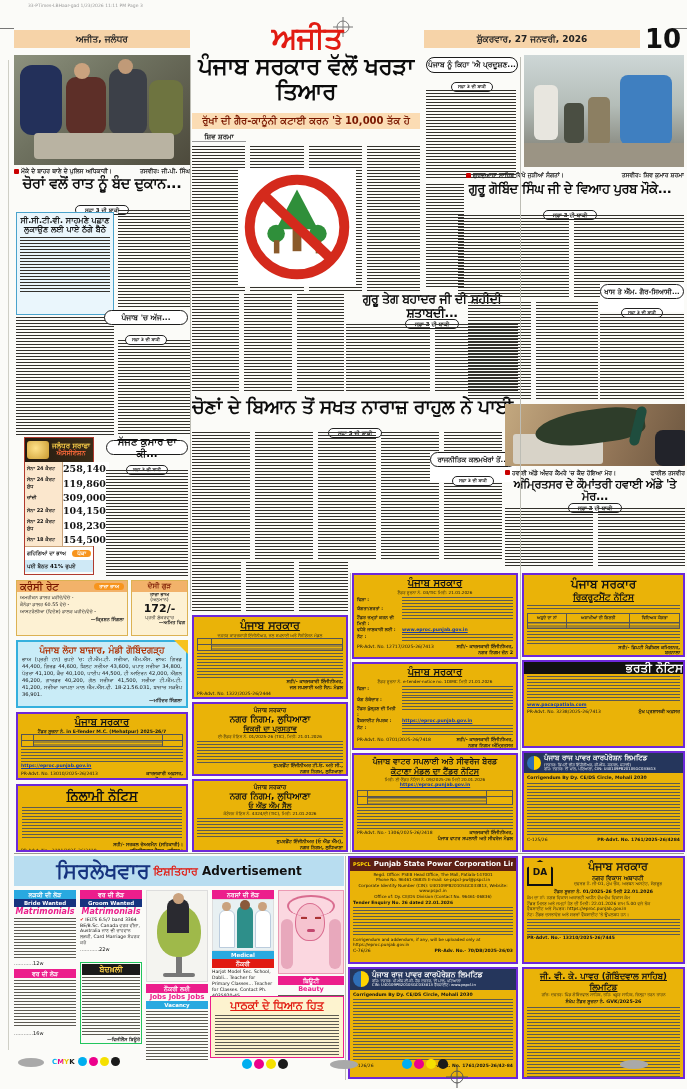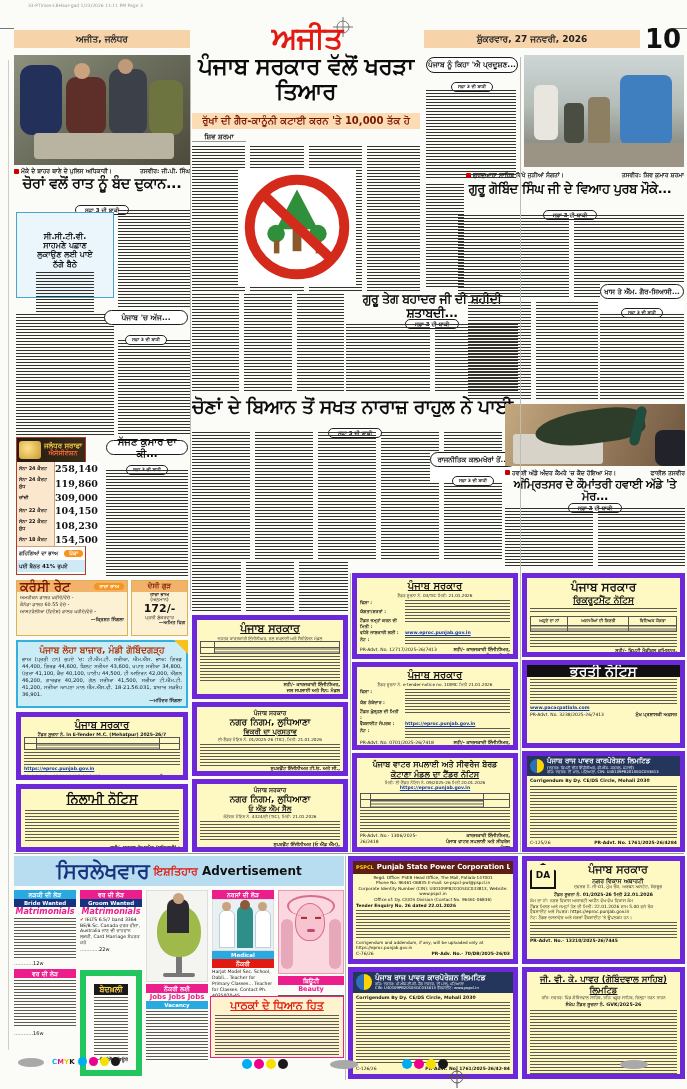--- a/index.html
+++ b/index.html
@@ -11,21 +11,21 @@
   .cols{display:flex;gap:5px}
   .cols>div{flex:1}
   .strip{background:#f6d3a8;display:flex;align-items:center;justify-content:center;font-weight:bold;color:#222}
   .hl{font-weight:bold;color:#0b0b0b;text-align:center;letter-spacing:-.4px;line-height:1.08}
   .pillrow{text-align:center}
   .pill{display:inline-block;border:1px solid #222;border-radius:8px;background:#fff;font-size:5.5px;line-height:8px;padding:0 9px;font-weight:bold;color:#111}
   .bhead{border:1.5px solid #1d1d1d;border-radius:11px;background:#fff;text-align:center;font-weight:bold;color:#0d0d0d;display:flex;align-items:center;justify-content:center}
   .caprow{display:flex;justify-content:space-between;align-items:center;font-size:6px;font-weight:bold;white-space:nowrap;overflow:hidden}
   .rdot{display:inline-block;width:5px;height:5px;background:#c90000;border-radius:1px;margin-right:2px;flex:none}
   .photo{overflow:hidden;background:#888}
-  .notice{border:5px solid #6d28d9;background:#fef9c3;padding:2px 3px;overflow:hidden;font-size:5px;line-height:1.25}
+  .notice{border:2px solid #6d28d9;background:#eab308;padding:2px 3px;overflow:hidden;font-size:5px;line-height:1.25}
   .nt{text-align:center;font-weight:bold;text-decoration:underline;color:#111}
   .ntc{text-align:center;font-weight:bold;color:#111}
   .sign{text-align:right;font-weight:bold;font-size:4.8px}
   .pr{font-size:4.5px}
   .lnk{color:#1538a8;text-decoration:underline;font-weight:bold}
   .mini-table{width:100%;border-collapse:collapse}
   .mini-table td,.mini-table th{border:1px solid #555;font-size:4.2px;padding:1px;height:6px}
   .badge{background:#f7941d;color:#fff;border-radius:6px;padding:0 5px;font-weight:bold}
   .adhdr{color:#fff;font-weight:bold;text-align:center;font-size:6.2px;line-height:9px}
   .pinkbg{background:#ec1e8c}.bluebg{background:#29a9e0}.redbg{background:#e11b12}.navybg{background:#16337f}
@@ -77,28 +77,28 @@
     </span>
   <span>ਤਸਵੀਰ: ਜੀ.ਪੀ. ਸਿੰਘ</span>
 </div>
 <div class="abs hl" style="left:14px;top:176px;width:176px;font-size:14.5px">ਚੋਰਾਂ ਵਲੋਂ ਰਾਤ ਨੂੰ ਬੰਦ ਦੁਕਾਨ...</div>
 <div class="abs pillrow" style="left:14px;top:197px;width:176px"><span class="pill">ਸਫ਼ਾ 3 ਦੀ ਬਾਕੀ</span></div>
 
 <div class="abs ft" style="left:118px;top:210px;width:72px;height:98px"></div>
 <div class="abs ft" style="left:118px;top:340px;width:72px;height:95px"></div>
 <div class="abs ft" style="left:16px;top:314px;width:98px;height:121px"></div>
 
-<div class="abs" style="left:16px;top:212px;width:98px;height:86px;border:1px solid #4aa3cc;background:#eaf6fc;padding:19px">
+<div class="abs" style="left:16px;top:212px;width:98px;height:103px;border:1px solid #4aa3cc;background:#eaf6fc;padding:3px">
   <div style="font-size:8px;font-weight:bold;text-align:center;line-height:1.15">ਸੀ.ਸੀ.ਟੀ.ਵੀ. ਸਾਹਮਣੇ ਪਛਾਣ ਲੁਕਾਉਣ ਲਈ ਪਾਏ ਠੱਗੇ ਬੈਠੇ</div>
   <div class="ft" style="margin-top:3px;height:56px"></div>
 </div>
 <div class="abs bhead" style="left:104px;top:310px;width:84px;height:15px;font-size:7.5px">ਪੰਜਾਬ 'ਚ ਅੱਜ...</div>
 <div class="abs pillrow" style="left:104px;top:326px;width:84px"><span class="pill" style="font-size:4.5px;padding:0 6px">ਸਫ਼ਾ 3 ਦੀ ਬਾਕੀ</span></div>
 
-<div class="abs" style="left:16px;top:437px;width:70px;height:138px;border:1.5px solid #b03a2e">
+<div class="abs" style="left:24px;top:437px;width:70px;height:138px;border:1.5px solid #b03a2e">
   <div style="height:24px;background:linear-gradient(90deg,#241a10,#3a2c18);display:flex;align-items:center;padding:1px 2px;gap:2px">
     <div style="width:22px;height:18px;background:radial-gradient(circle at 40% 40%,#ffe28a,#c9992e);border-radius:3px"></div>
     <div style="line-height:1.05;text-align:center;flex:1">
       <div style="font-size:7px;font-weight:bold;color:#ffd24a">ਜਲੰਧਰ ਸਰਾਫਾ</div>
       <div style="font-size:6.5px;font-weight:bold;color:#ff6a3a">ਐਸੋਸੀਏਸ਼ਨ</div>
     </div>
   </div>
   <div style="display:grid;grid-template-columns:38px 1fr;height:84px">
     <div class="sr-label">ਸੋਨਾ 24 ਕੈਰਟ</div>
       <div class="sr-val">258,140</div>
@@ -119,21 +119,21 @@
   </div>
   <div style="height:12px;background:#cfe9f6;font-size:5.5px;font-weight:bold;display:flex;align-items:center;padding:0 2px">ਪਈ ਬੈਠਤ 41% ਰੁਪਏ</div>
 </div>
 
 <div class="abs bhead" style="left:106px;top:440px;width:82px;height:15px;font-size:10px">ਸੱਜਣ ਕੁਮਾਰ ਦਾ ਕੀ...</div>
 <div class="abs pillrow" style="left:106px;top:456px;width:82px"><span class="pill" style="font-size:4.5px;padding:0 6px">ਸਫ਼ਾ 3 ਦੀ ਬਾਕੀ</span></div>
 <div class="abs ft" style="left:106px;top:470px;width:82px;height:106px"></div>
 
 <div class="abs cream" style="left:16px;top:580px;width:112px;height:56px">
   <div style="height:11px;background:#f2b26a;display:flex;align-items:center;justify-content:space-between;padding:0 3px">
-    <span style="font-size:13px;font-weight:bold;color:#7a1800">ਕਰੰਸੀ ਰੇਟ</span>
+    <span style="font-size:10px;font-weight:bold;color:#7a1800">ਕਰੰਸੀ ਰੇਟ</span>
     <span class="badge" style="font-size:5px">ਤਾਜ਼ਾ ਭਾਅ</span>
   </div>
   <div style="font-size:4.8px;padding:2px 3px;line-height:1.5">
     <div>ਅਮਰੀਕਨ ਡਾਲਰ ਖਰੀਦੋ/ਵੇਚੋ -</div>
     <div>ਕੈਨੇਡਾ ਡਾਲਰ 60.55 ਵੇਚੋ -</div>
     <div>ਆਸਟਰੇਲੀਆ (ਵਿਦੇਸ਼) ਡਾਲਰ ਖਰੀਦੋ/ਵੇਚੋ -</div>
     <div class="sign">—ਕ੍ਰਿਸ਼ਨ ਸਿੰਗਲਾ</div>
   </div>
 </div>
 <div class="abs cream" style="left:131px;top:580px;width:57px;height:56px;text-align:center">
@@ -420,21 +420,21 @@
           <td class="ftl"></td>
           <td class="ftl"></td>
         </tr>
   </tbody>
     </table>
   <div class="ftl" style="height:14px;margin-top:2px"></div>
   <div class="sign"><span>ਸਹੀ/- ਡਿਪਟੀ ਮੈਡੀਕਲ ਕਮਿਸ਼ਨਰ,</span><br><span>ਬਰਨਾਲਾ</span></div>
   <div class="pr">PR-Advt. No. 1341/2025-26/7421</div>
 </div>
 <div class="abs notice" style="left:522px;top:660px;width:163px;height:88px;padding:0">
-  <div style="background:#111;color:#fff;text-align:center;font-weight:bold;font-size:14px;line-height:12px">ਭਰਤੀ ਨੋਟਿਸ</div>
+  <div style="background:#111;color:#fff;text-align:right;font-weight:bold;font-size:12px;line-height:12px">ਭਰਤੀ ਨੋਟਿਸ</div>
   <div style="padding:2px 3px">
     <div class="ftl" style="height:26px"></div>
     <div class="lnk" style="font-size:4.6px">www.pacacpatiala.com</div>
     <div style="display:flex;justify-content:space-between;margin-top:1px">
       <span class="pr">PR-Advt. No. 3238/2025-26/7413</span>
       <span class="sign">ਮੁੱਖ ਪ੍ਰਸ਼ਾਸਕੀ ਅਫ਼ਸਰ</span>
     </div>
   </div>
 </div>
 <div class="abs notice" style="left:522px;top:751px;width:163px;height:101px;padding:0">
@@ -478,21 +478,21 @@
   <div class="ftl" style="height:48px;margin:2px 0"></div>
   <div style="font-size:5px">............16w</div>
 </div>
 
 <div class="abs" style="left:80px;top:890px;width:62px">
   <div class="adhdr pinkbg">ਵਰ ਦੀ ਲੋੜ</div>
   <div class="adhdr navybg" style="font-size:5.5px;line-height:8px">Groom Wanted</div>
   <div class="script">Matrimonials</div>
   <div style="font-size:4.6px;line-height:1.25;margin-top:1px"><span style="color:#d00;font-weight:bold">✔</span> <span>IELTS 6.5/7 band 3364 BE/B.Sc. Canada ਵਰਕ ਵੀਜ਼ਾ, Australia ਜਾਣ ਦੀ ਚਾਹਵਾਨ ਲੜਕੀ, Card Marriage ਸੰਪਰਕ ਕਰੋ</span></div>
   <div style="font-size:5px">............22w</div>
-  <div style="border:6px solid #22c55e;margin-top:18px;padding:8px">
+  <div style="border:1px solid #22c55e;margin-top:10px;padding:1px">
     <div style="background:#1a1a1a;color:#ffd24a;text-align:center;font-size:8px;font-weight:bold;line-height:11px">ਬੇਦਖ਼ਲੀ</div>
     <div class="ftl" style="height:58px;margin:2px 0"></div>
     <div class="sign">—ਵਿਜੀਲੈਂਸ ਬਿਊਰੋ</div>
   </div>
 </div>
 
 <div class="abs" style="left:146px;top:890px;width:62px">
   <div style="height:92px;background:#f4f4f0;border:1px solid #ddd;position:relative;overflow:hidden">
     <div class="abs" style="left:10px;top:14px;width:44px;height:52px;background:#9fb94a;border-radius:50% 50% 45% 45%"></div>
     <div class="abs" style="left:20px;top:8px;width:22px;height:34px;background:#2a2a30;border-radius:8px 8px 0 0"></div>

